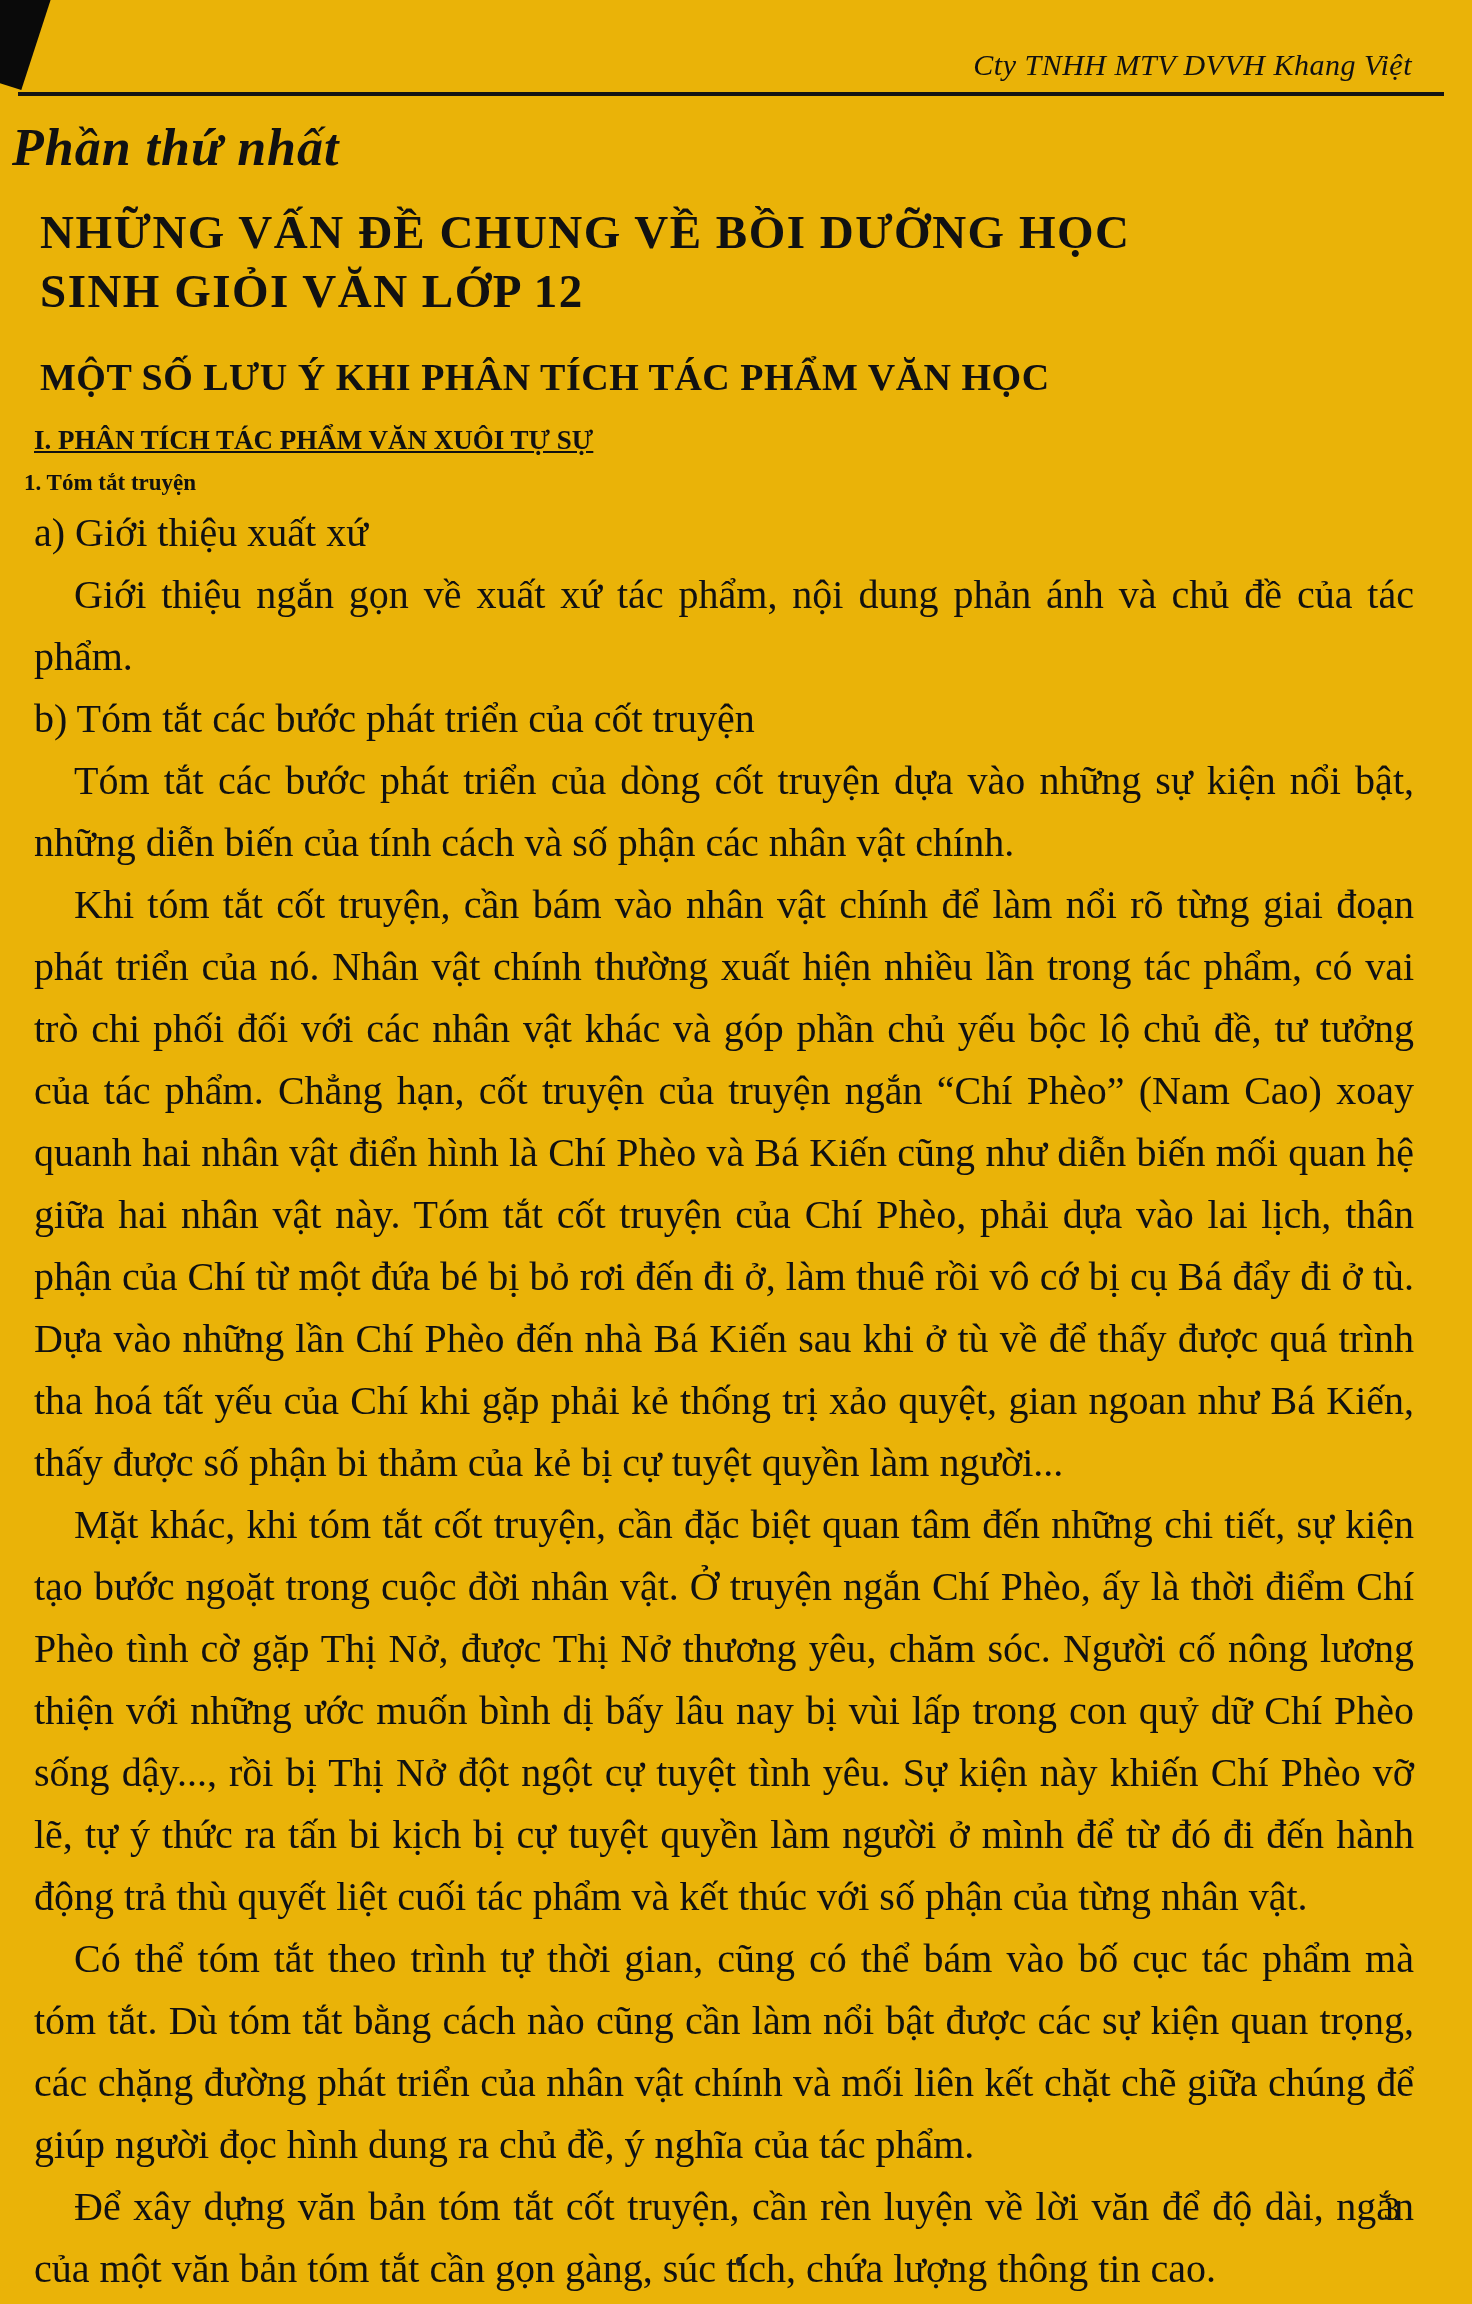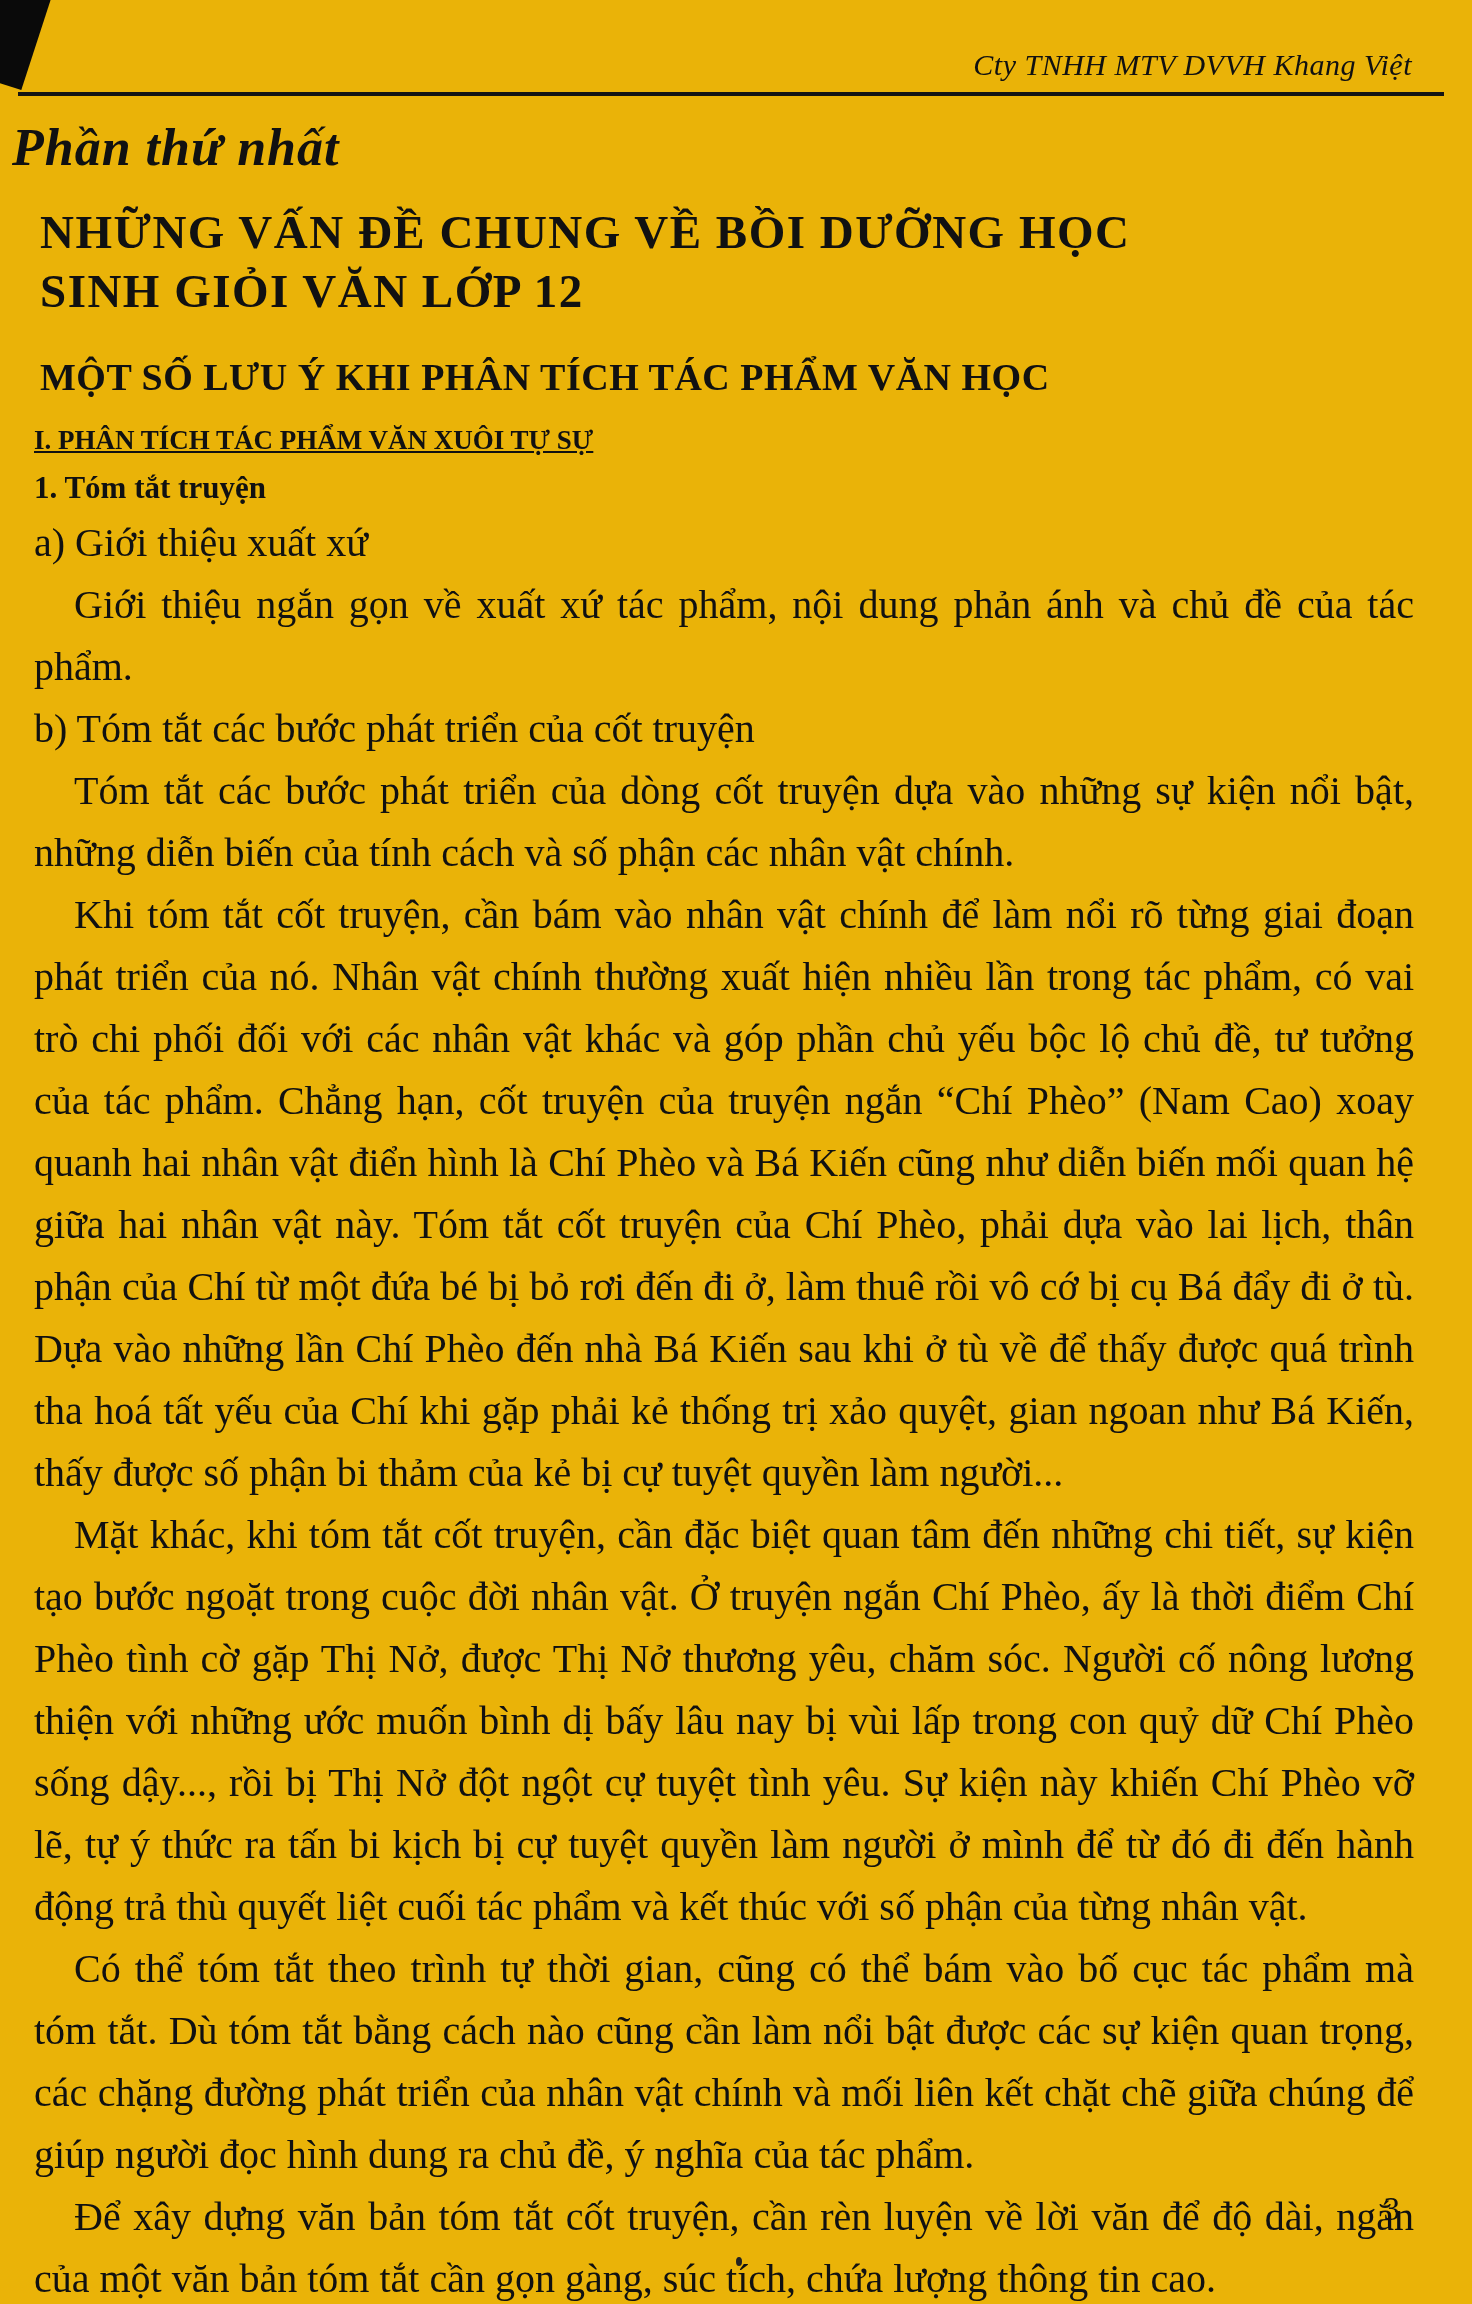--- a/index.html
+++ b/index.html
@@ -57,23 +57,23 @@
     font-size: 38px;
     letter-spacing: 0.5px;
   }
   .section-heading {
     margin: 26px 58px 0 34px;
     font-weight: bold;
     font-size: 27px;
     text-decoration: underline;
   }
   .subsection-heading {
-    margin: 14px 58px 0 34px;
+    margin: 14px 58px 0 24px;
     font-weight: bold;
-    font-size: 31px;
+    font-size: 23px;
   }
   .body-text {
     margin: 6px 58px 0 34px;
     font-size: 40px;
     line-height: 1.55;
     text-align: justify;
   }
   .body-text p { margin: 0; }
   .p-flush { text-indent: 0; }
   .p-indent { text-indent: 40px; }

